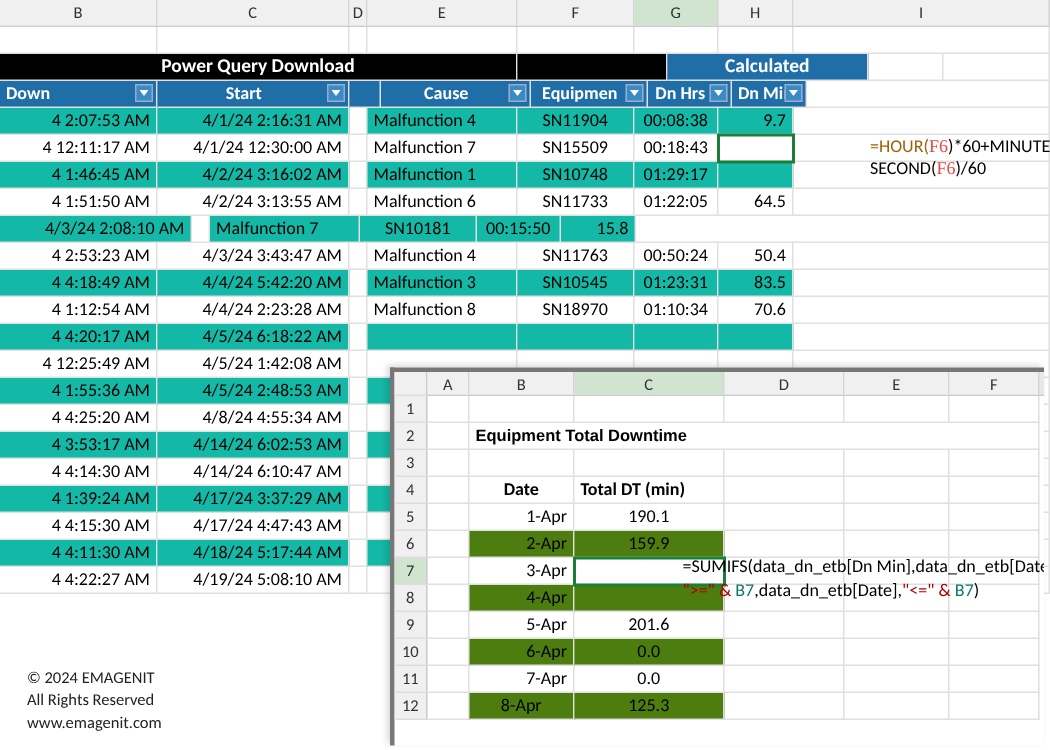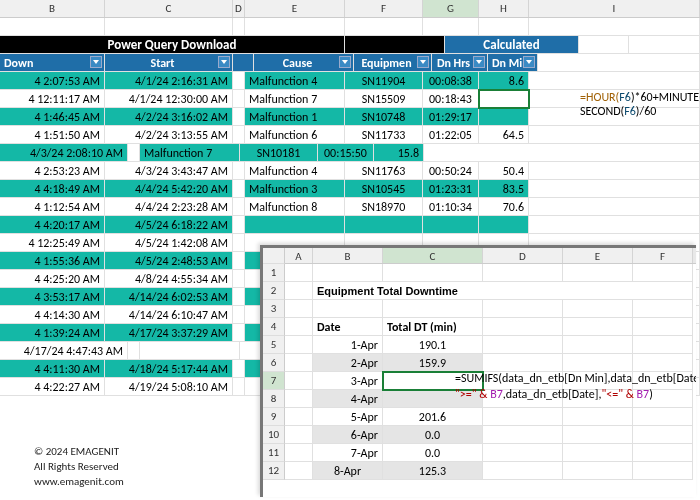--- a/index.html
+++ b/index.html
@@ -103,29 +103,28 @@
   .formula-overflow {
     position: absolute;
     font-size: 12px;
     color: #000;
     white-space: nowrap;
     pointer-events: none;
     z-index: 3;
     background: rgba(255,255,255,0.0);
   }
   .formula-overflow .eq { color:#a16207; }
-  .formula-overflow .ref { color:#0c4a6e; }
+  .formula-overflow .ref { color:#ef4444;font-family:Liberation Serif, serif; }
   .footer {
     position: absolute;
     left: 18px;
     bottom: 10px;
     font-size: 11px;
     color: #222;
     line-height: 1.35;
-    margin-left: 16px;
   }
   
   .inset {
     position: absolute;
     left: 260px;
     top: 245px;
     width: 436px;
     height: 252px;
     background: #fff;
     border-top: 3px solid #777;
@@ -144,43 +143,43 @@
   .iF { width: 60px; }
   .iTitle {
     font-weight: bold;
     font-size: 11px;
     font-family: Verdana, Arial, sans-serif;
     text-align: left;
     padding-left: 4px;
   }
   .iHdr {
     font-weight: bold;
-    text-align: left;
+    text-align: center;
     font-size: 12px;
   }
-  .iBand { background: #e5e5e5; }
+  .iBand { background: #4d7c0f; }
   .iSel {
     outline: 2px solid #1a7f37;
     outline-offset: -1px;
     background: #fff;
     position: relative;
     z-index: 2;
   }
   .iRowH.sel { background:#d0e4d0; }
   .inset .formula-box {
     position: absolute;
     left: 192px;
     top: 122px;
     font-size: 12px;
     line-height: 16px;
     z-index: 5;
     background: transparent;
     white-space: nowrap;
   }
-  .inset .formula-box .ref { color:#a21caf; }
+  .inset .formula-box .ref { color:#0f766e; }
   .inset .formula-box .str { color:#b00000; }
 </style>
 </head>
 <body>
 
 <div class="sheet">
 
   <div class="col-headers">
     <div class="col-h wB">B</div>
     <div class="col-h wC">C</div>
@@ -223,21 +222,21 @@
   </div>
 
   <div id="main-rows">
       <div class="row">
         <div class="cell wB band">4 2:07:53 AM</div>
         <div class="cell wC band">4/1/24 2:16:31 AM</div>
         <div class="cell wD"></div>
         <div class="cell wE l band">Malfunction 4</div>
         <div class="cell wF c band">SN11904</div>
         <div class="cell wG c band">00:08:38</div>
-        <div class="cell wH band ">8.6</div>
+        <div class="cell wH band ">9.7</div>
         <div class="cell wI"></div>
       </div>
       <div class="row">
         <div class="cell wB ">4 12:11:17 AM</div>
         <div class="cell wC ">4/1/24 12:30:00 AM</div>
         <div class="cell wD"></div>
         <div class="cell wE l ">Malfunction 7</div>
         <div class="cell wF c ">SN15509</div>
         <div class="cell wG c ">00:18:43</div>
         <div class="cell wH  sel-cell"></div>
@@ -366,20 +365,21 @@
         <div class="cell wB band">4 1:39:24 AM</div>
         <div class="cell wC band">4/17/24 3:37:29 AM</div>
         <div class="cell wD"></div>
         <div class="cell wE l band"></div>
         <div class="cell wF c band"></div>
         <div class="cell wG c band"></div>
         <div class="cell wH band "></div>
         <div class="cell wI"></div>
       </div>
       <div class="row">
+        <div class="cell wB ">4 4:15:30 AM</div>
         <div class="cell wC ">4/17/24 4:47:43 AM</div>
         <div class="cell wD"></div>
         <div class="cell wE l "></div>
         <div class="cell wF c "></div>
         <div class="cell wG c "></div>
         <div class="cell wH  "></div>
         <div class="cell wI"></div>
       </div>
       <div class="row">
         <div class="cell wB band">4 4:11:30 AM</div>

